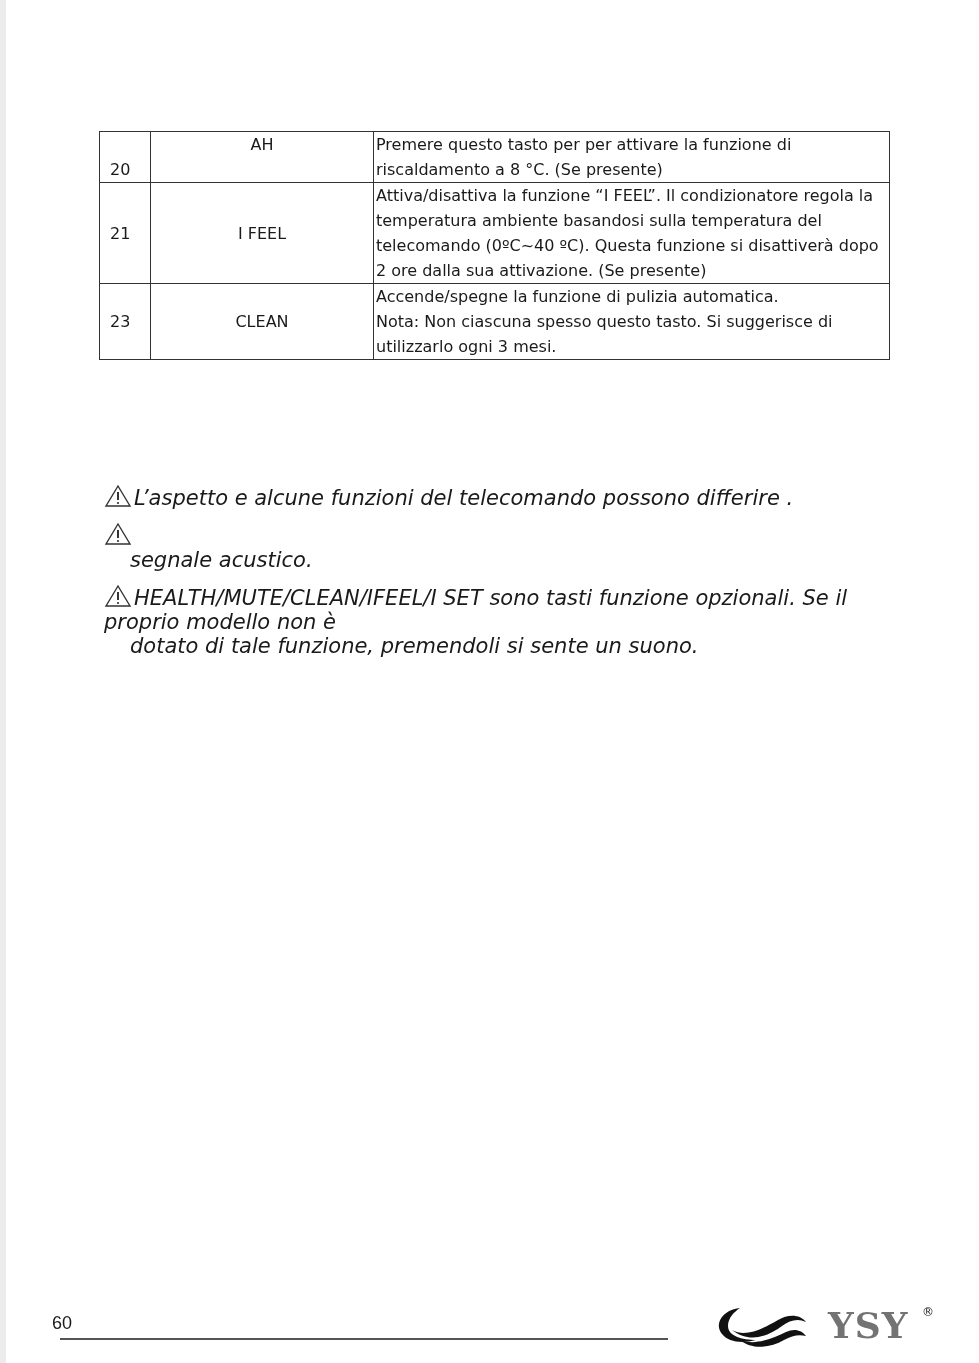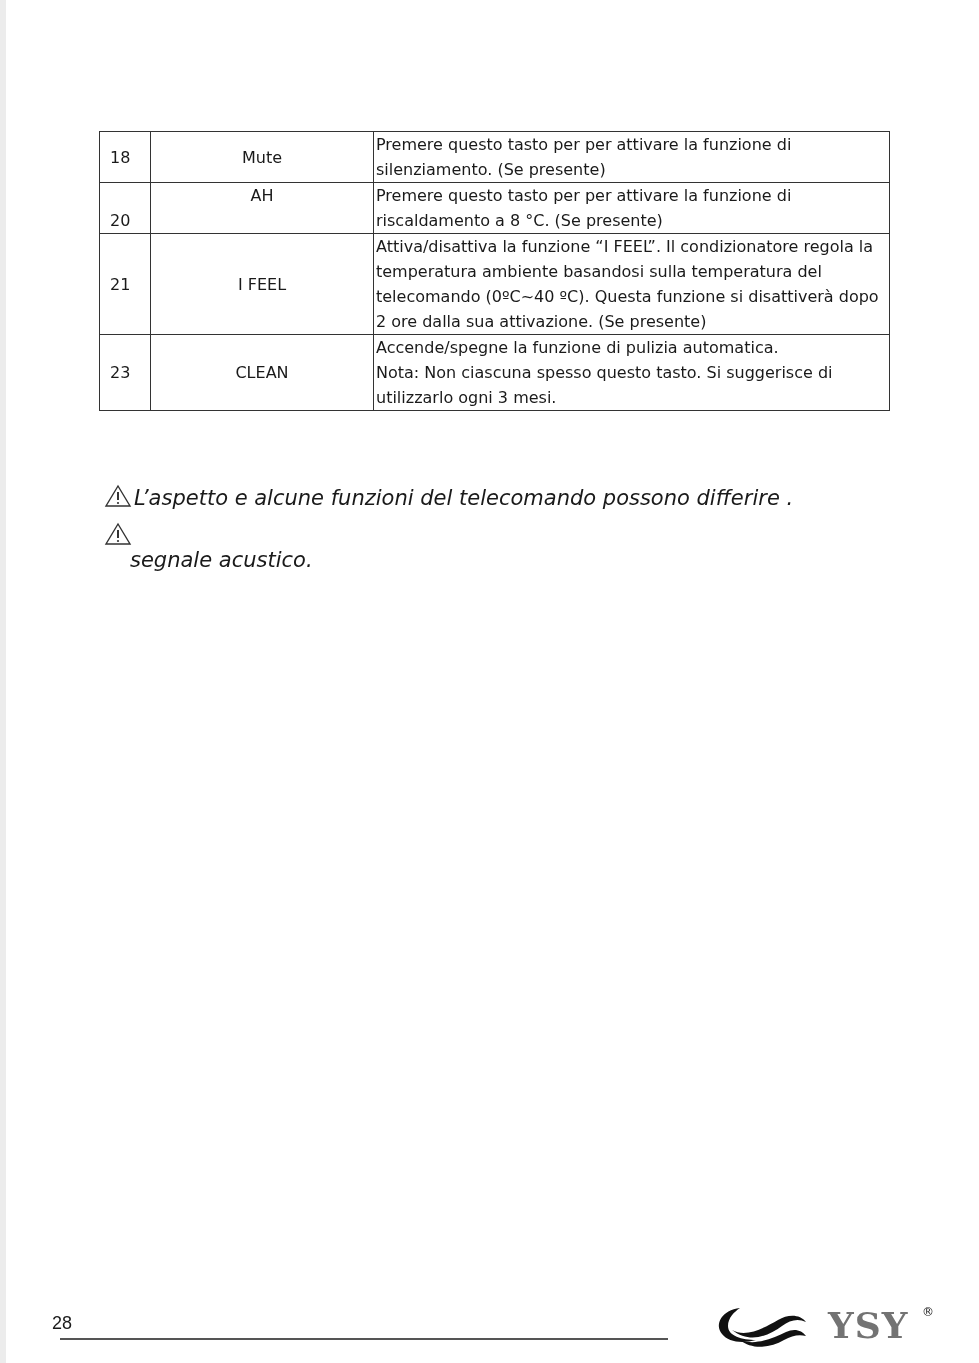--- a/index.html
+++ b/index.html
@@ -30,28 +30,20 @@
   .logo-text { position: absolute; left: 828px; top: 1304px; font-family: "DejaVu Serif", serif; font-weight: bold; font-size: 36px; letter-spacing: 1px; color: #737373; }
   .logo-reg { position: absolute; left: 922px; top: 1305px; font-size: 12px; font-family: "DejaVu Sans", sans-serif; }
 </style>
 </head>
 <body>
 
 <div class="page-edge"></div>
 
 <table class="func-table">
   <tbody>
-    <tr class="row-18">
-      <td class="col-num">18</td>
-      <td class="col-key">Mute</td>
-      <td class="col-desc">
-        <div>Premere questo tasto per per attivare la funzione di</div>
-        <div>silenziamento. (Se presente)</div>
-      </td>
-    </tr>
     <tr class="row-20">
       <td class="col-num">20</td>
       <td class="col-key">AH</td>
       <td class="col-desc">
         <div>Premere questo tasto per per attivare la funzione di</div>
         <div>riscaldamento a 8 °C. (Se presente)</div>
       </td>
     </tr>
     <tr class="row-21">
       <td class="col-num">21</td>
@@ -84,23 +76,31 @@
     </svg><span>L’aspetto e alcune funzioni del telecomando possono differire .</span>
   </div>
   <div class="note">
     <svg class="warn-icon" viewBox="0 0 30 24">
       <path d="M14 2 L26 22 L2 22 Z" fill="none" stroke="#333" stroke-width="1.4"></path>
       <line x1="14" y1="8" x2="14" y2="16" stroke="#333" stroke-width="2"></line>
       <circle cx="14" cy="19" r="1.1" fill="#333"></circle>
     </svg>
     <div class="cont">segnale acustico.</div>
   </div>
+  <div class="note">
+    <svg class="warn-icon" viewBox="0 0 30 24">
+      <path d="M14 2 L26 22 L2 22 Z" fill="none" stroke="#333" stroke-width="1.4"></path>
+      <line x1="14" y1="8" x2="14" y2="16" stroke="#333" stroke-width="2"></line>
+      <circle cx="14" cy="19" r="1.1" fill="#333"></circle>
+    </svg><span>HEALTH/MUTE/CLEAN/IFEEL/I SET sono tasti funzione opzionali. Se il proprio modello non è</span>
+    <div class="cont">dotato di tale funzione, premendoli si sente un suono.</div>
+  </div>
 </div>
 
-<div class="footer-num">28</div>
+<div class="footer-num">60</div>
 <div class="footer-rule"></div>
 
 <svg class="logo" viewBox="0 0 230 50">
   <path d="M28 6 C10 8 2 22 10 32 C16 40 30 42 44 38 C30 38 16 34 16 24 C16 16 22 10 28 6 Z" fill="#111"></path>
   <path d="M20 28 C34 36 52 26 66 18 C76 12 88 12 94 20 C86 16 78 18 70 24 C56 34 38 42 20 28 Z" fill="#111"></path>
   <path d="M28 38 C44 44 62 36 74 30 C82 26 90 28 94 34 C86 32 80 34 72 38 C58 46 40 48 28 38 Z" fill="#111"></path>
 </svg>
 <div class="logo-text">YSY</div>
 <div class="logo-reg">®</div>
 

